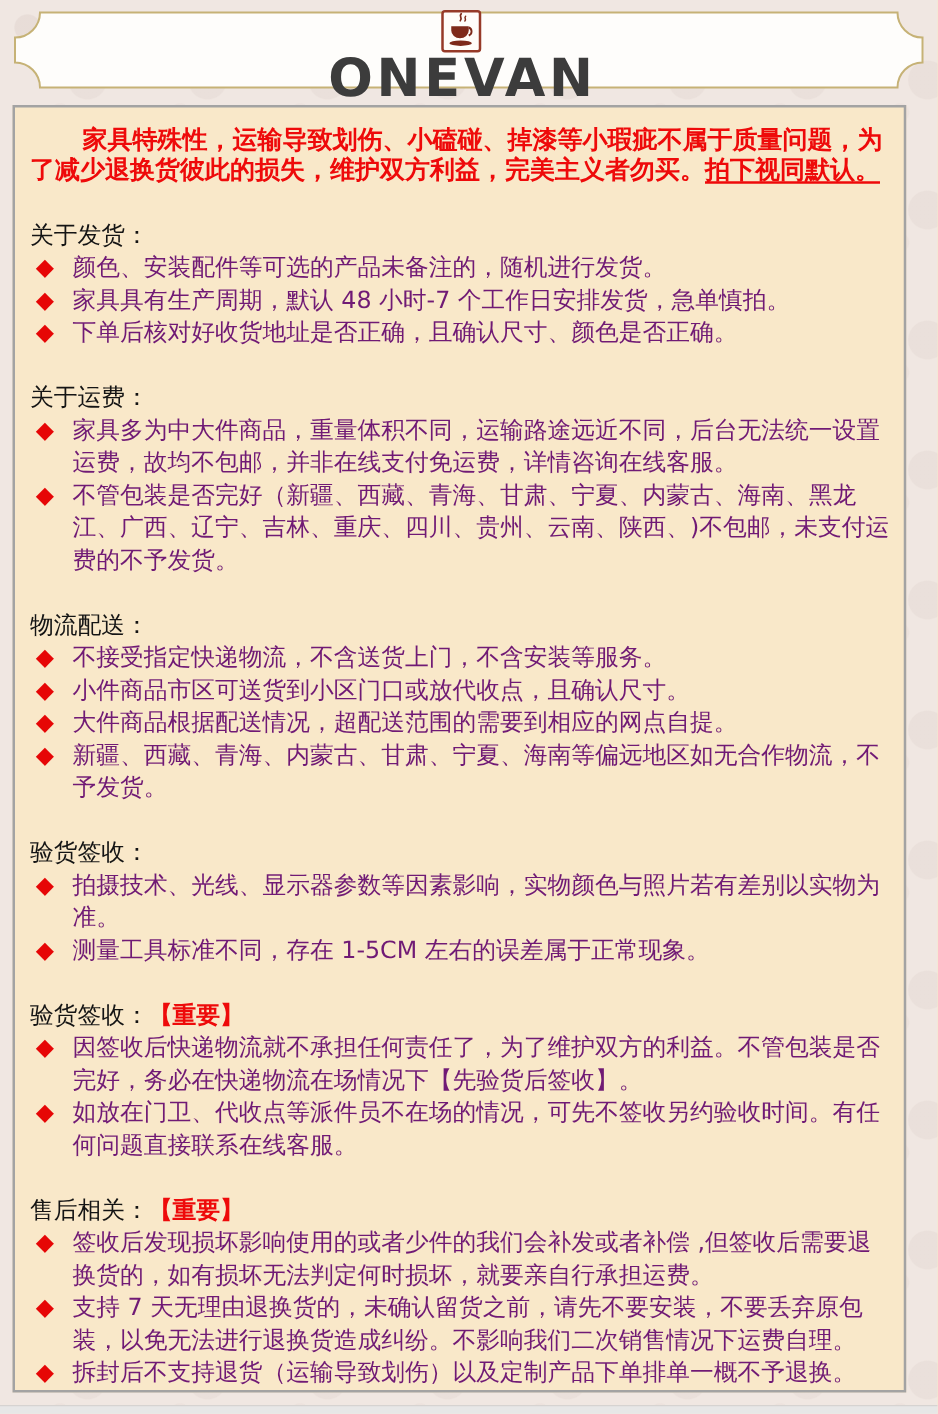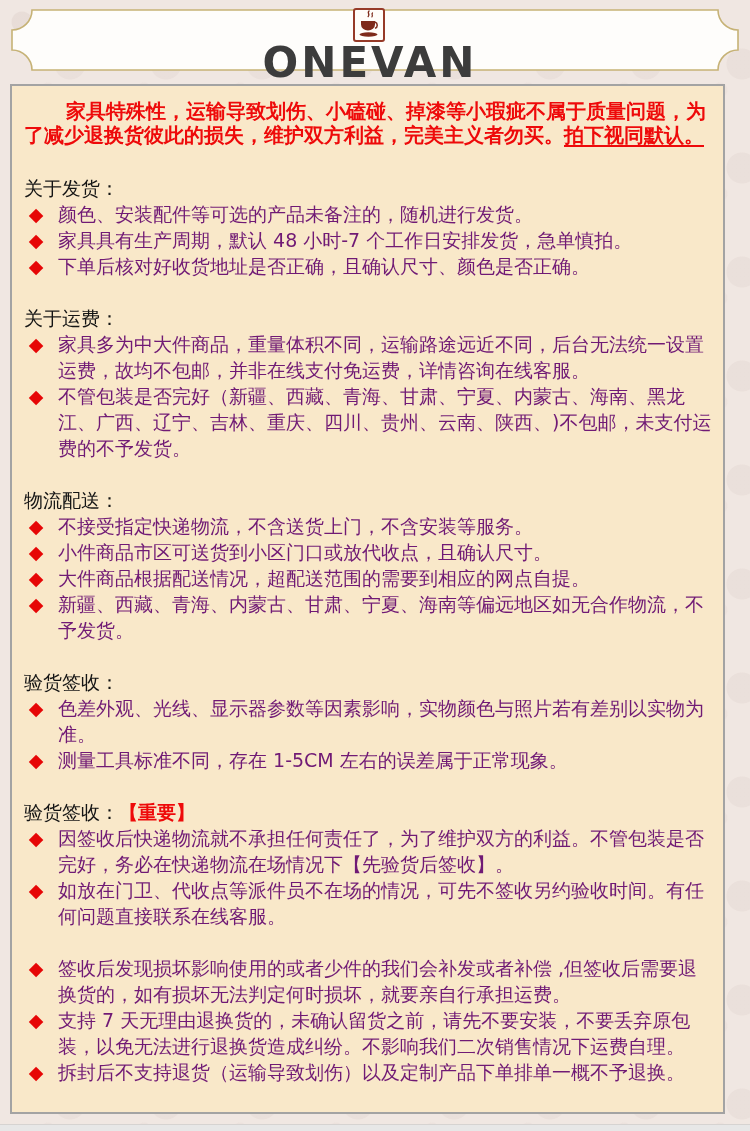--- a/index.html
+++ b/index.html
@@ -156,41 +156,42 @@
     <div class="item">
         <span class="diamond">◆</span>
         <span class="item-text">新疆、西藏、青海、内蒙古、甘肃、宁夏、海南等偏远地区如无合作物流，不予发货。</span>
       </div>
   </div>
 
   <div class="section">
     <div class="sec-head"><span>验货签收：</span></div>
     <div class="item">
         <span class="diamond">◆</span>
-        <span class="item-text">色差外观、光线、显示器参数等因素影响，实物颜色与照片若有差别以实物为准。</span>
+        <span class="item-text">拍摄技术、光线、显示器参数等因素影响，实物颜色与照片若有差别以实物为准。</span>
       </div>
     <div class="item">
         <span class="diamond">◆</span>
         <span class="item-text">测量工具标准不同，存在 1-5CM 左右的误差属于正常现象。</span>
       </div>
   </div>
 
   <div class="section">
     <div class="sec-head"><span>验货签收：</span><span class="tag">【重要】</span></div>
     <div class="item">
         <span class="diamond">◆</span>
         <span class="item-text">因签收后快递物流就不承担任何责任了，为了维护双方的利益。不管包装是否完好，务必在快递物流在场情况下【先验货后签收】。</span>
       </div>
     <div class="item">
         <span class="diamond">◆</span>
         <span class="item-text">如放在门卫、代收点等派件员不在场的情况，可先不签收另约验收时间。有任何问题直接联系在线客服。</span>
       </div>
   </div>
 
   <div class="section">
+    <div class="sec-head"><span>售后相关：</span><span class="tag">【重要】</span></div>
     <div class="item">
         <span class="diamond">◆</span>
         <span class="item-text">签收后发现损坏影响使用的或者少件的我们会补发或者补偿 ,但签收后需要退换货的，如有损坏无法判定何时损坏，就要亲自行承担运费。</span>
       </div>
     <div class="item">
         <span class="diamond">◆</span>
         <span class="item-text">支持 7 天无理由退换货的，未确认留货之前，请先不要安装，不要丢弃原包装，以免无法进行退换货造成纠纷。不影响我们二次销售情况下运费自理。</span>
       </div>
     <div class="item">
         <span class="diamond">◆</span>

